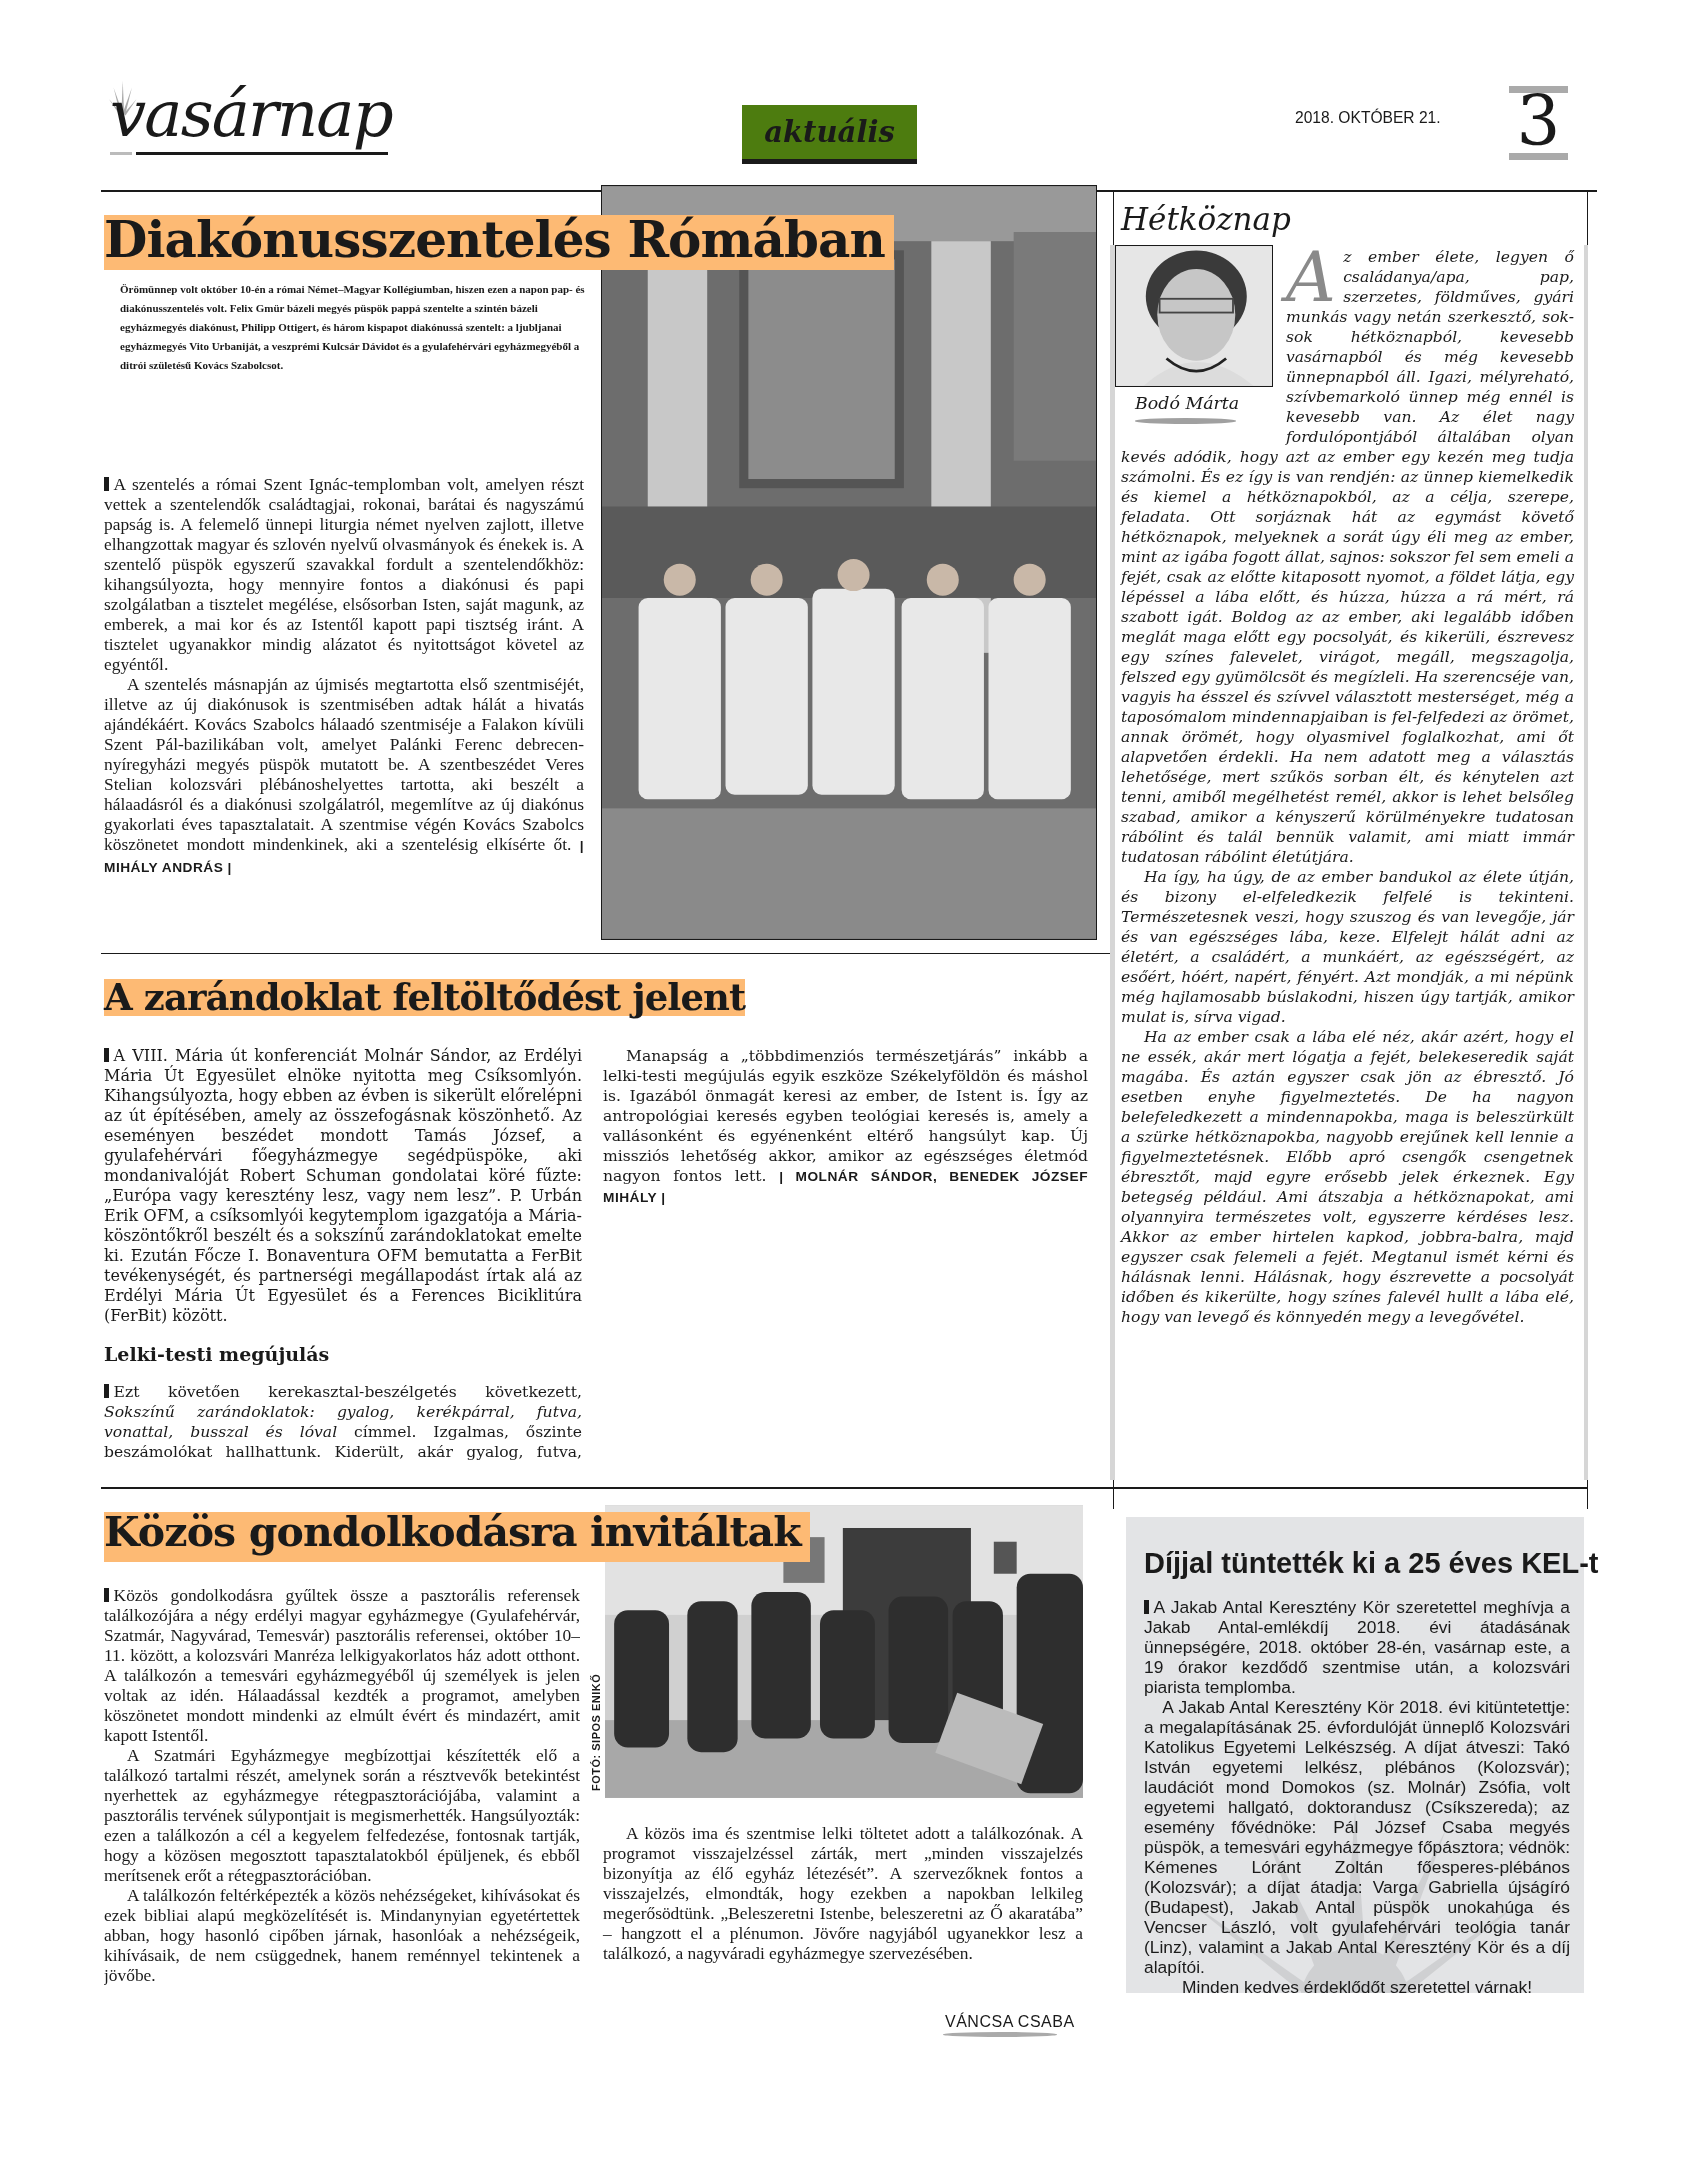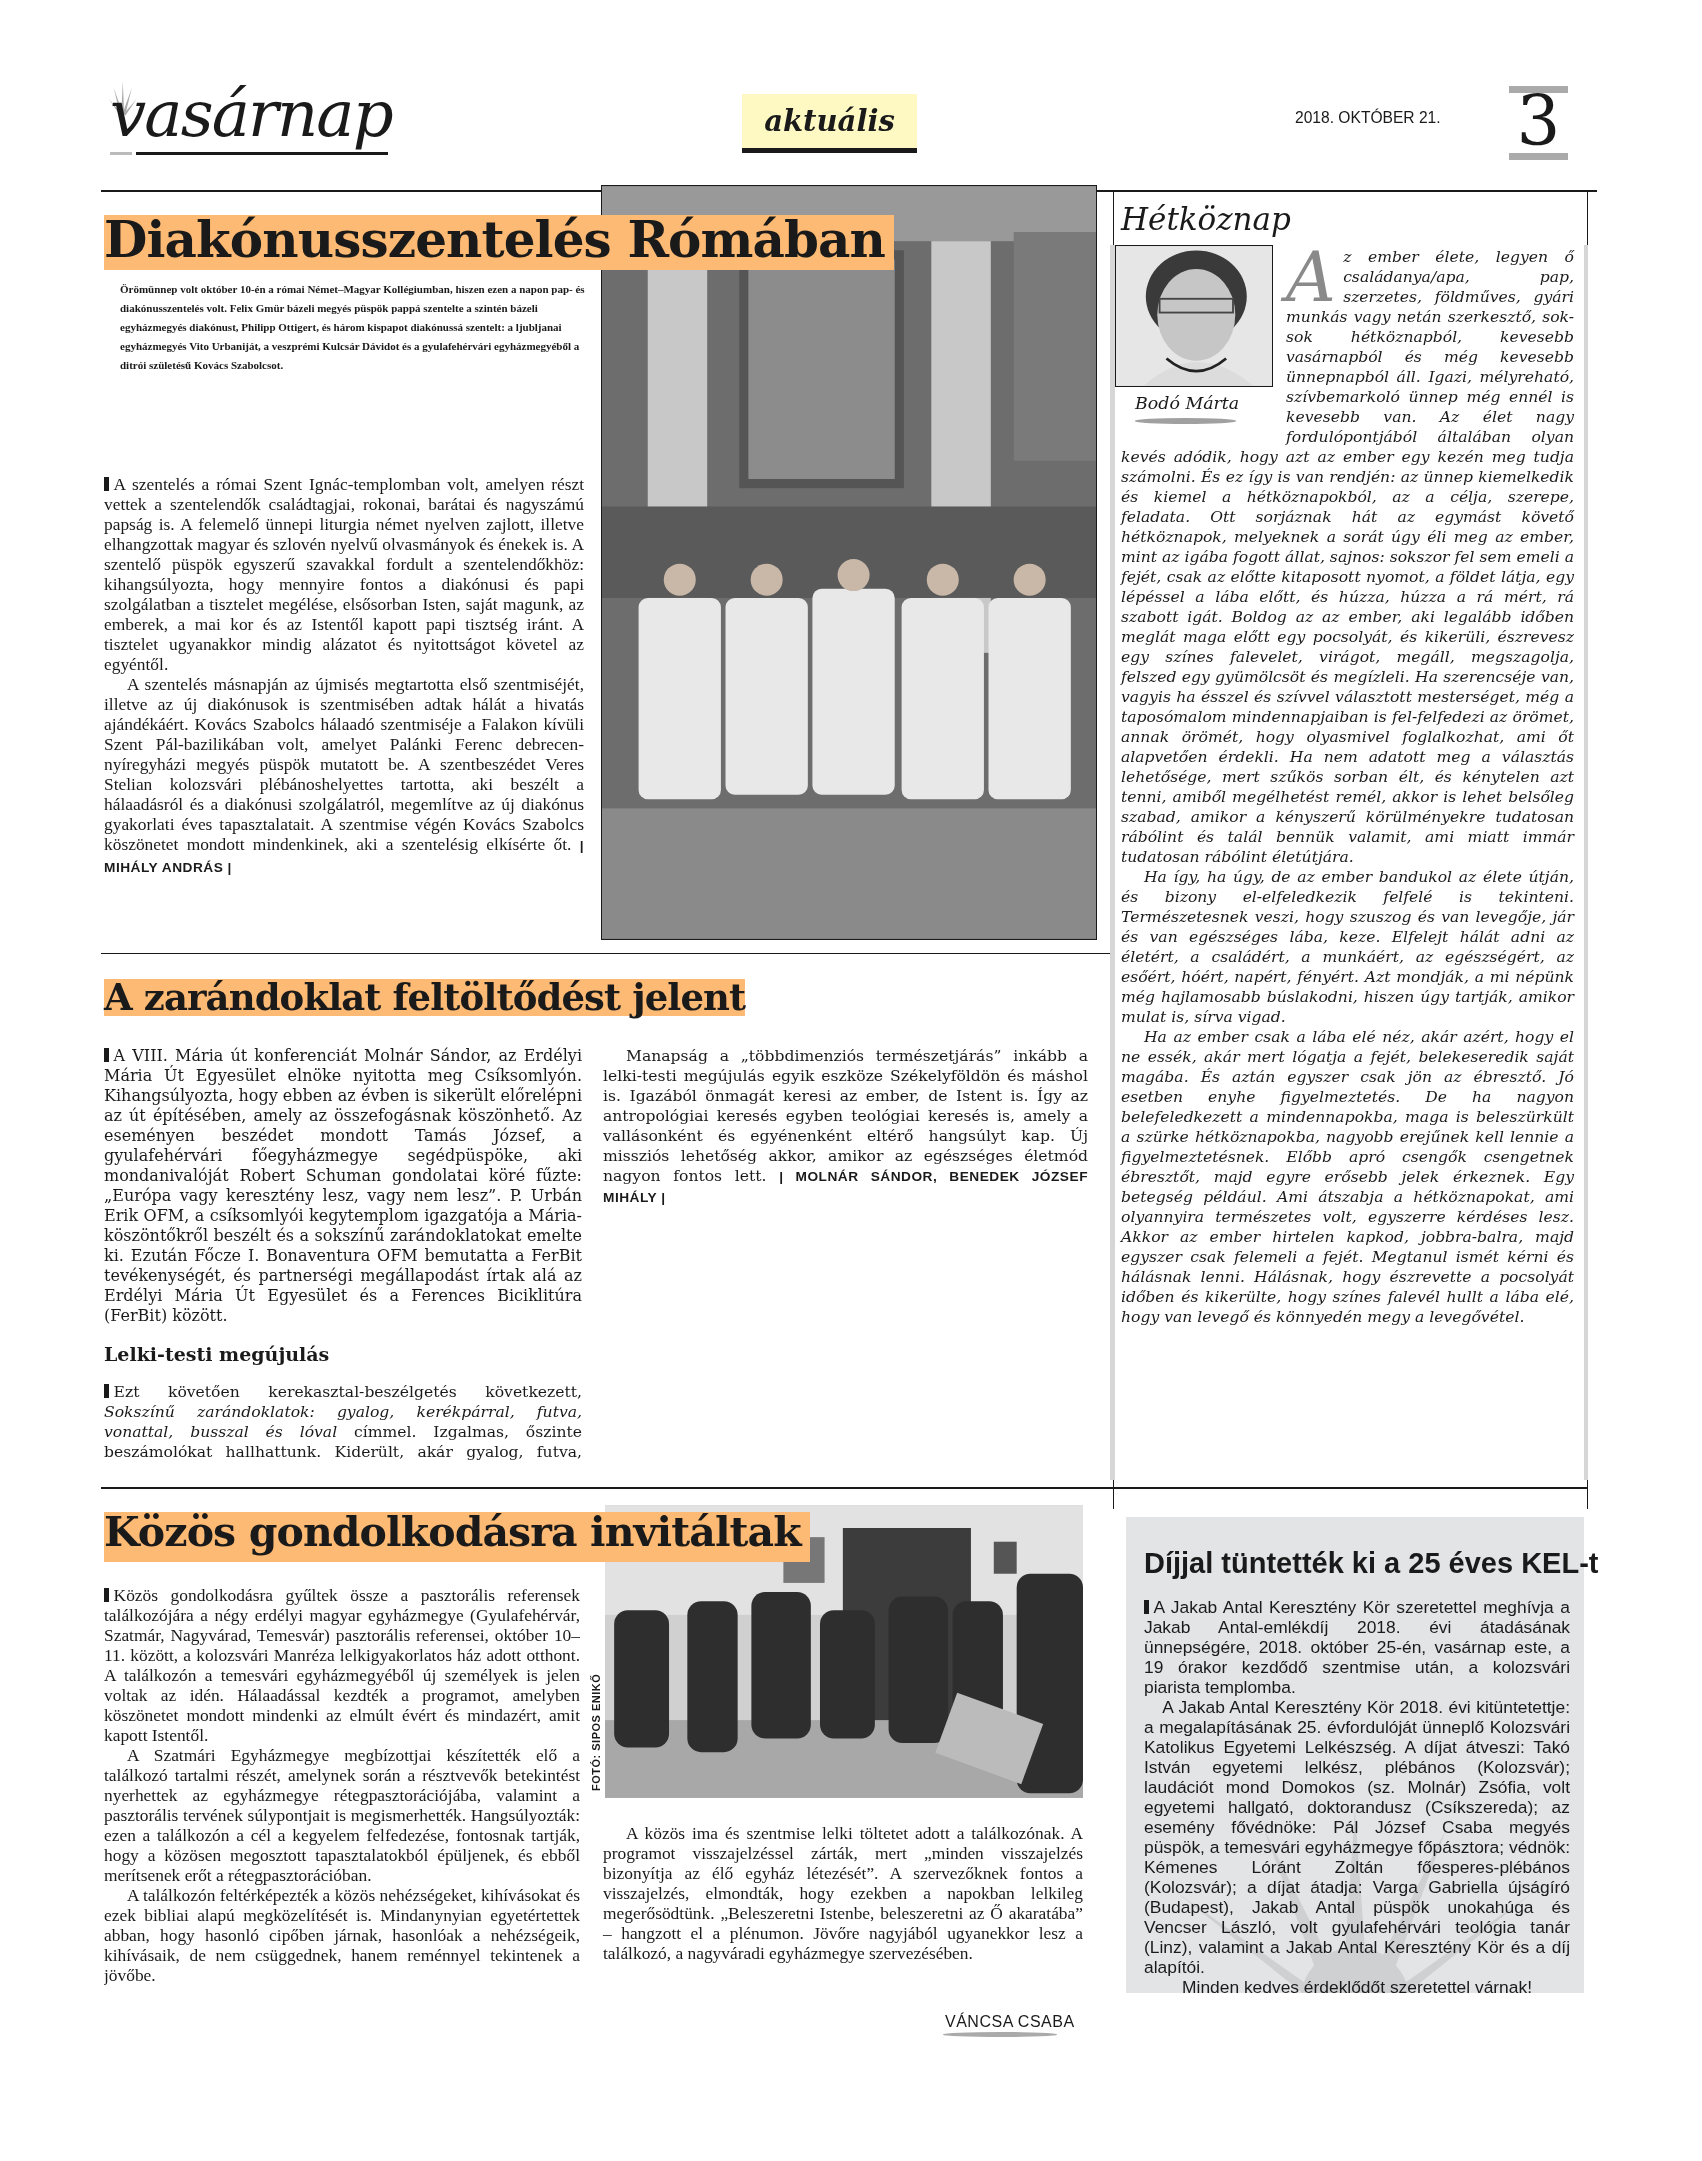--- a/index.html
+++ b/index.html
@@ -3,21 +3,21 @@
 <meta charset="utf-8">
 <style>
   html,body{margin:0;padding:0;background:#fff;}
   body{width:1702px;height:2161px;position:relative;overflow:hidden;color:#1a1a1a;font-family:"DejaVu Serif",serif;}
   .abs{position:absolute;}
   
   .logo{left:110px;top:82px;font-family:"DejaVu Serif",serif;font-style:italic;font-size:64px;letter-spacing:-1.8px;color:#1a1a1a;line-height:1;}
   .logo-star{left:109px;top:81px;width:27.5px;height:41px;}
   .logo-bar{left:136px;top:152px;width:252px;height:3.2px;background:#1a1a1a;}
   .logo-bar-grey{left:110px;top:152px;width:22px;height:3.2px;background:#bbb;}
-  .section-box{left:742px;top:94px;width:175px;height:54px;background:#fef9c3;border-bottom:5.5px solid #1a1a1a;display:flex;align-items:center;justify-content:center;font-style:italic;font-weight:bold;font-size:29px;}
+  .section-box{left:742px;top:105px;width:175px;height:54px;background:#4d7c0f;border-bottom:5.5px solid #1a1a1a;display:flex;align-items:center;justify-content:center;font-style:italic;font-weight:bold;font-size:29px;}
   .date{left:1295px;top:109px;font-family:"Liberation Sans",sans-serif;font-size:15.6px;letter-spacing:0px;}
   .pgnum{left:1510px;top:87px;width:57px;text-align:center;font-size:69px;line-height:1;font-family:"DejaVu Serif",serif;font-weight:300;}
   .pg-bar-top{left:1509px;top:86px;width:59px;height:7.3px;background:#aaa;}
   .pg-bar-bot{left:1509px;top:153px;width:59px;height:7.3px;background:#aaa;}
   .rule{background:#1a1a1a;}
   
   .h1{font-family:"DejaVu Serif",serif;font-weight:bold;font-size:50px;letter-spacing:-0.9px;line-height:1;white-space:nowrap;background:#fdba74;}
   .lead{font-family:Liberation Serif, serif;font-weight:bold;font-size:11px;line-height:19px;margin-left:16px;}
   .body{font-family:"Liberation Serif",serif;font-size:17.4px;line-height:20px;text-align:justify;hyphens:auto;}
   .body p{margin:0;text-indent:23px;}
@@ -177,17 +177,17 @@
         <path d="M250 40 L440 420 L390 420 Z"></path>
         <path d="M650 40 L510 420 L460 420 Z"></path>
         <path d="M60 180 L400 420 L360 420 Z"></path>
         <path d="M840 180 L540 420 L500 420 Z"></path>
         <circle cx="450" cy="420" r="120"></circle>
       </g>
   </svg>
 </div>
 <div class="abs box-title" style="left:1144px;top:1547px;">Díjjal tüntették ki a 25 éves KEL-t</div>
 <div class="abs box-body" style="left:1144px;top:1597px;width:426px;">
-  <p class="first"><span class="bullet"></span><span>A Jakab Antal Keresztény Kör szeretettel meghívja a Jakab Antal-emlékdíj 2018. évi átadásának ünnepségére, 2018. október 25-én, vasárnap este, a 19 órakor kezdődő szentmise után, a kolozsvári piarista templomba.</span></p>
+  <p class="first"><span class="bullet"></span><span>A Jakab Antal Keresztény Kör szeretettel meghívja a Jakab Antal-emlékdíj 2018. évi átadásának ünnepségére, 2018. október 28-én, vasárnap este, a 19 órakor kezdődő szentmise után, a kolozsvári piarista templomba.</span></p>
   <p><span>A Jakab Antal Keresztény Kör 2018. évi kitüntetettje: a megalapításának 25. évfordulóját ünneplő Kolozsvári Katolikus Egyetemi Lelkészség. A díjat átveszi: Takó István egyetemi lelkész, plébános (Kolozsvár); laudációt mond Domokos (sz. Molnár) Zsófia, volt egyetemi hallgató, doktorandusz (Csíkszereda); az esemény fővédnöke: Pál József Csaba megyés püspök, a temesvári egyházmegye főpásztora; védnök: Kémenes Lóránt Zoltán főesperes-plébános (Kolozsvár); a díjat átadja: Varga Gabriella újságíró (Budapest), Jakab Antal püspök unokahúga és Vencser László, volt gyulafehérvári teológia tanár (Linz), valamint a Jakab Antal Keresztény Kör és a díj alapítói.</span></p>
   <p class="center"><span>Minden kedves érdeklődőt szeretettel várnak!</span></p>
 </div>
 
 
 </body></html>

